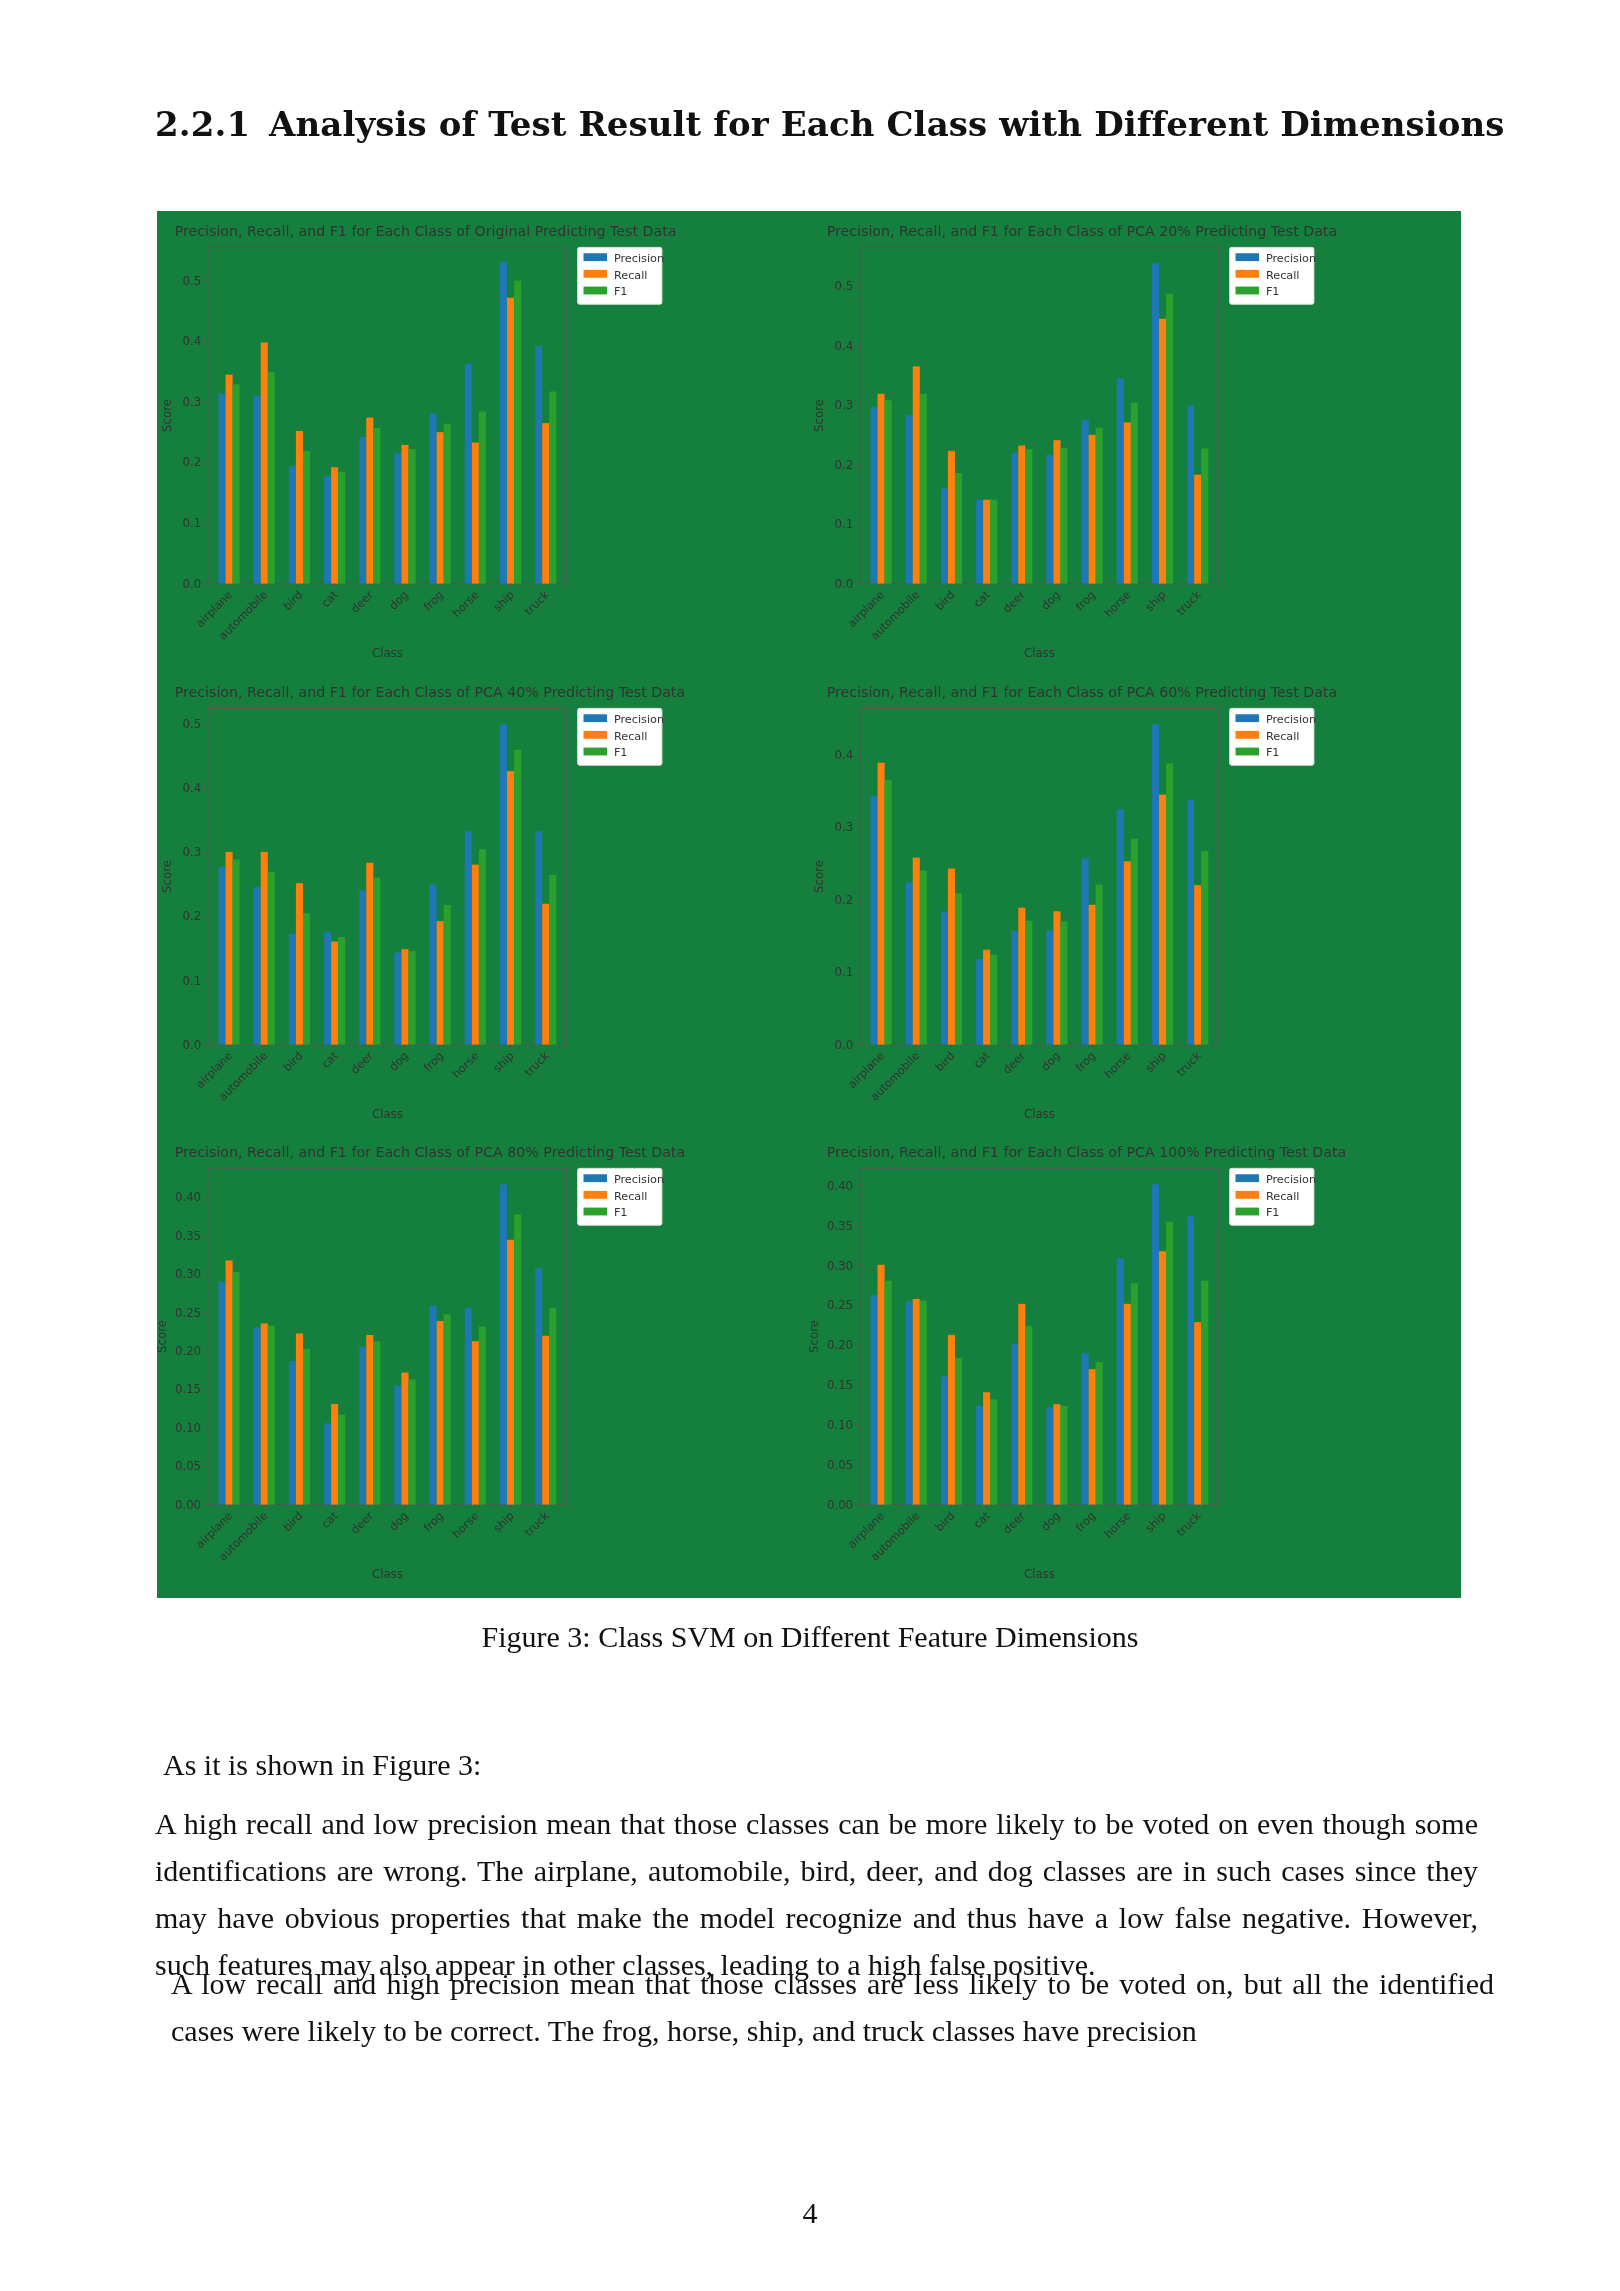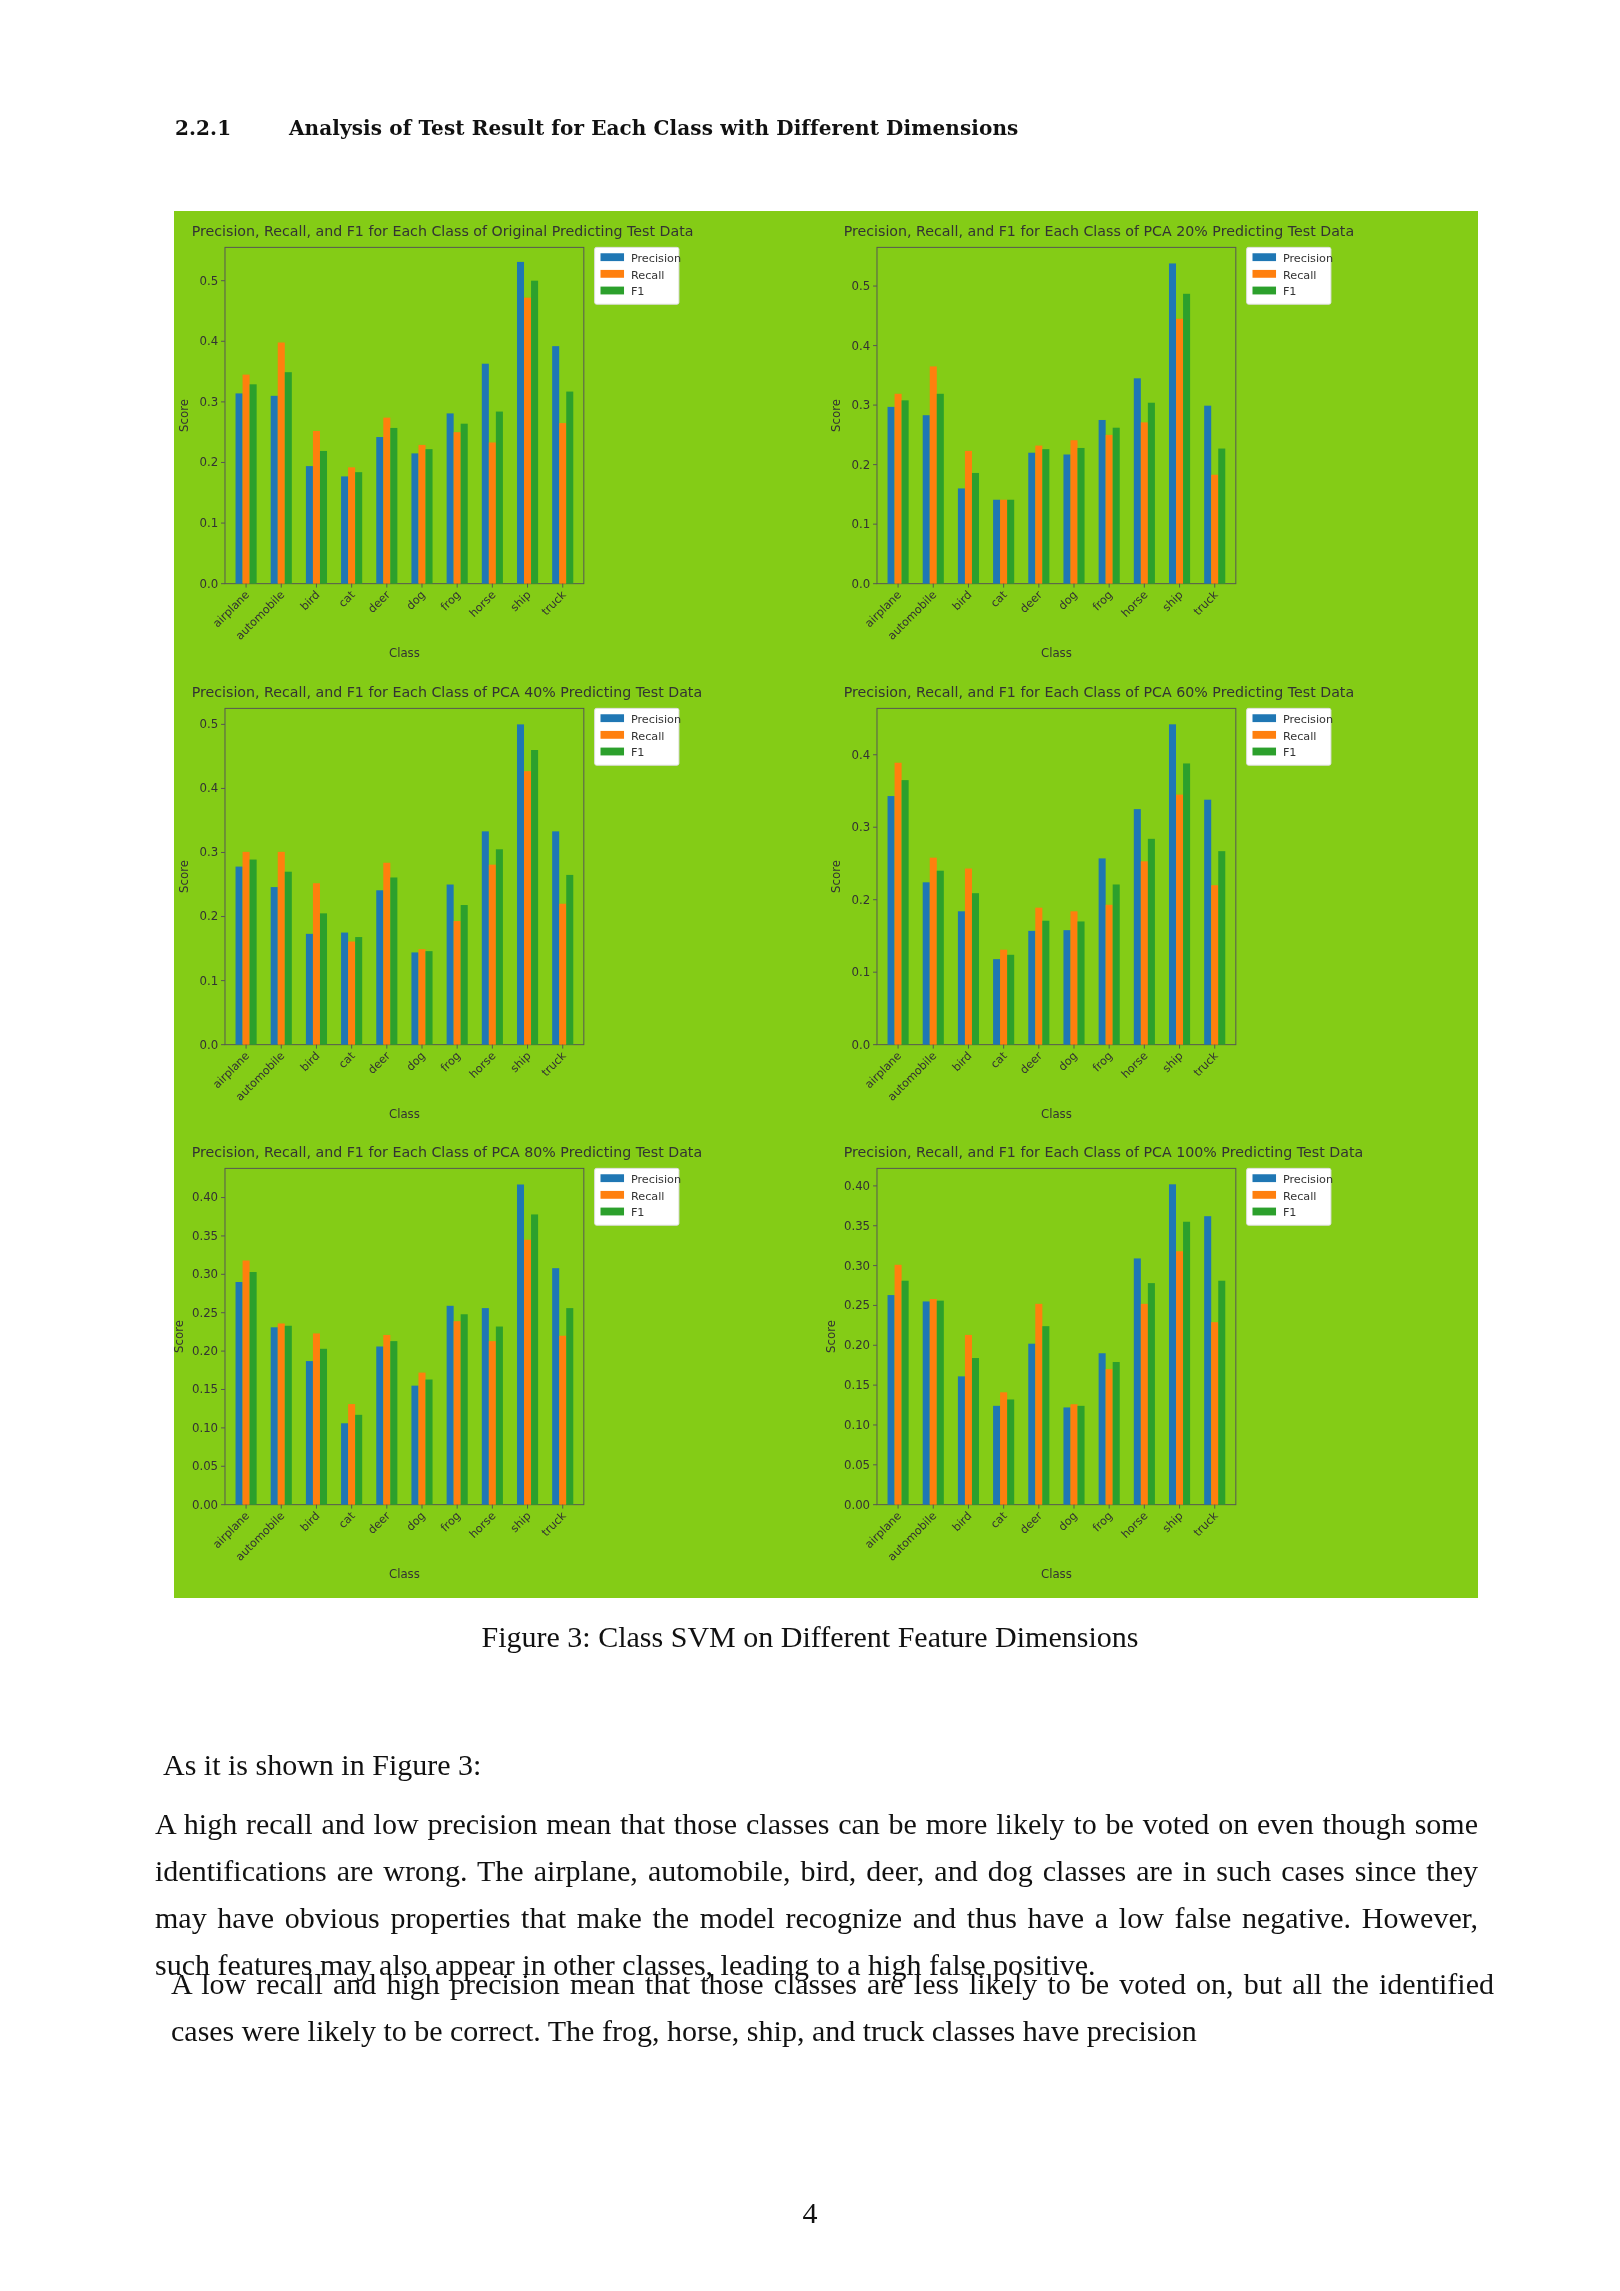--- a/index.html
+++ b/index.html
@@ -1,19 +1,19 @@
 <!DOCTYPE html>
 <html><head>
 <meta charset="utf-8">
 <style>
   html, body { margin:0; padding:0; background:#ffffff; }
   body { width:1620px; height:2292px; position:relative; overflow:hidden; font-family:"DejaVu Serif","Liberation Serif",serif; color:#111; }
-  .heading { position:absolute; left:155px; top:116px; font-family:"DejaVu Serif","Liberation Serif",serif; font-weight:bold; font-size:20px; letter-spacing:0.1px; white-space:nowrap;margin-left:20px; }
+  .heading { position:absolute; left:155px; top:104px; font-family:"DejaVu Serif","Liberation Serif",serif; font-weight:bold; font-size:34px; letter-spacing:0.1px; white-space:nowrap; }
   .heading .num { display:inline-block; width:114px; }
-  .figure { position:absolute; left:174px; top:211px; width:1304px; height:1387px; background:#84cc16; }
+  .figure { position:absolute; left:157px; top:211px; width:1304px; height:1387px; background:#15803d; }
   .panel { position:absolute; width:652px; height:461px; }
   .panel svg { width:652px; height:461px; display:block; }
   .caption { position:absolute; left:0; width:1620px; top:1620px; text-align:center; font-family:"Liberation Serif","DejaVu Serif",serif; font-size:30px; }
   .para { position:absolute; left:155px; width:1323px; font-family:"Liberation Serif","DejaVu Serif",serif; font-size:30px; line-height:47px; text-align:justify; }
   .pagenum { position:absolute; left:0; width:1620px; top:2196px; text-align:center; font-family:"Liberation Serif","DejaVu Serif",serif; font-size:30px; }
   .ct { font-family:"DejaVu Sans","Liberation Sans",sans-serif; fill:#333; }
 </style>
 </head>
 <body>
 

